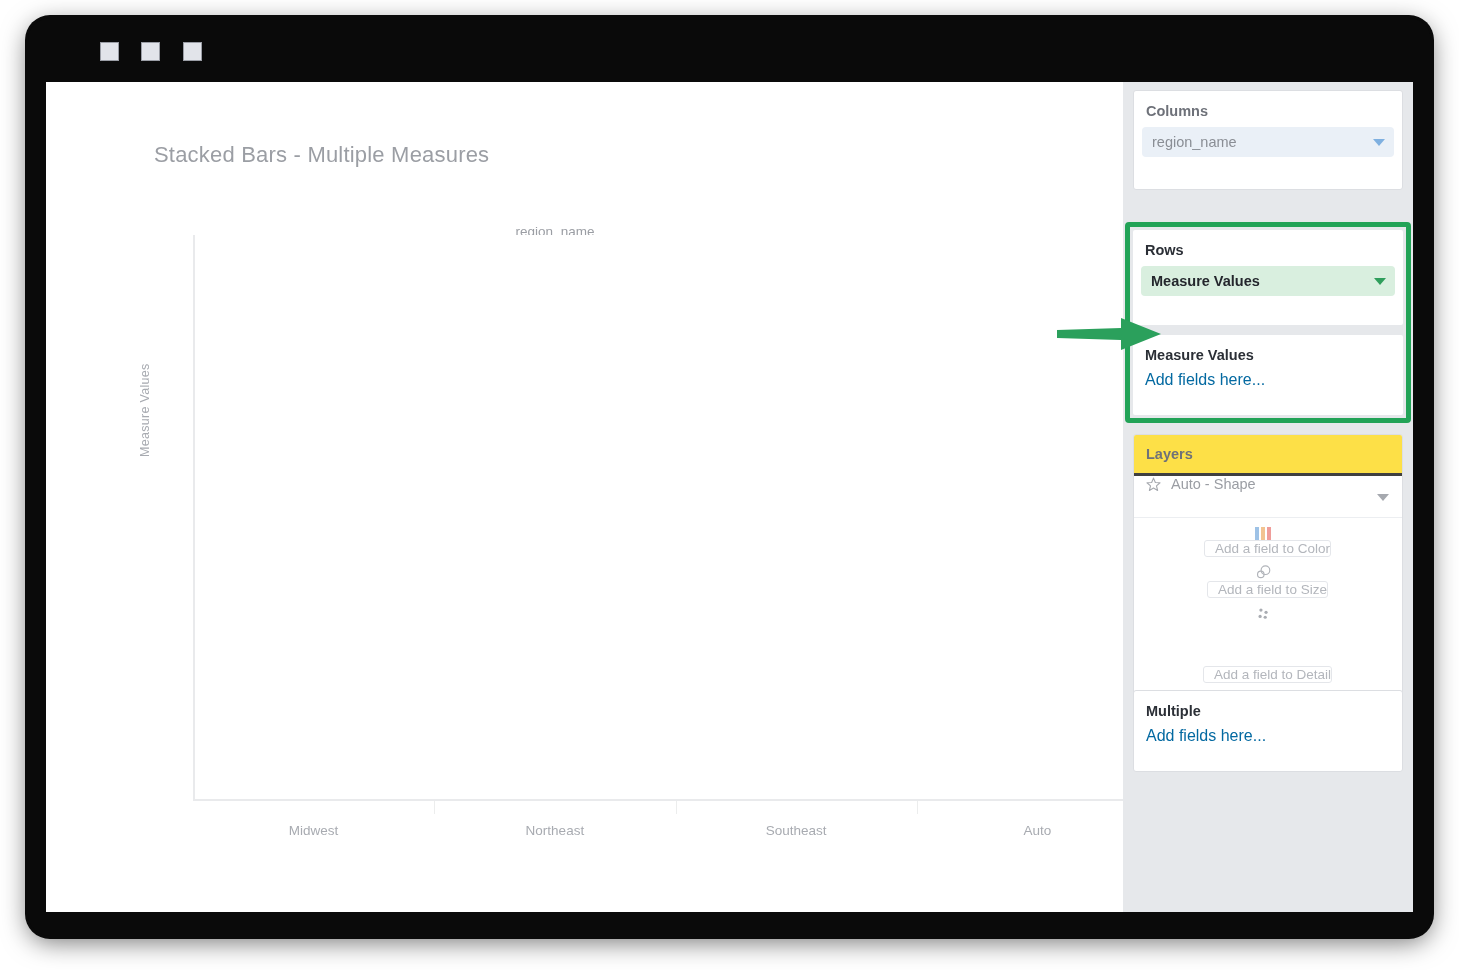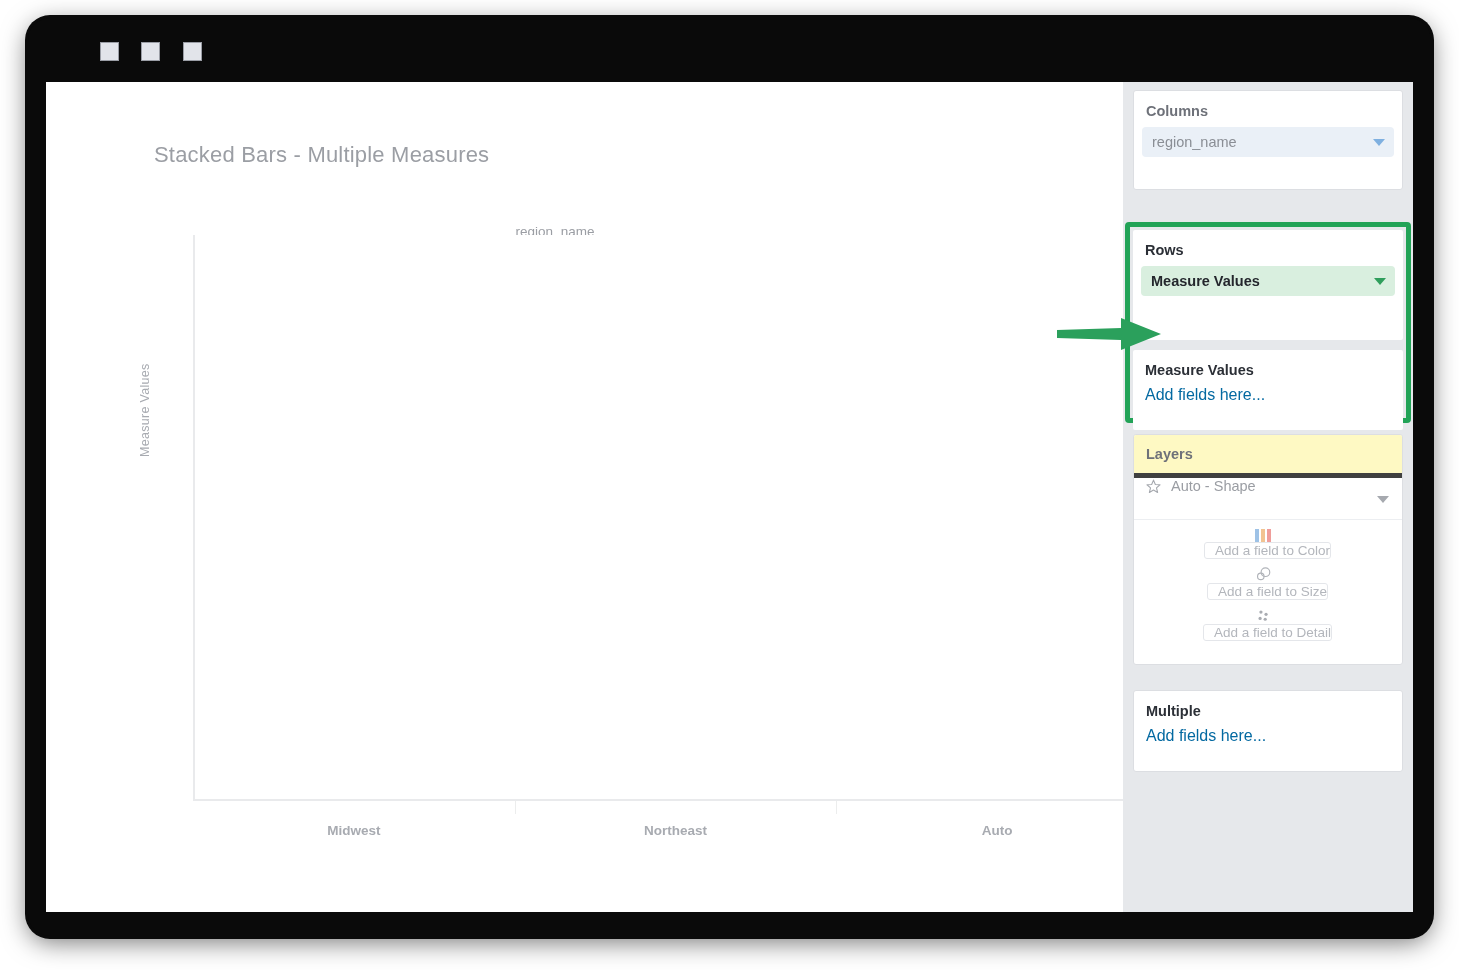--- a/index.html
+++ b/index.html
@@ -138,21 +138,20 @@
     height: 46px;
     display: flex;
   }
   .x-tick {
     flex: 1 1 0;
     position: relative;
     text-align: center;
     font-size: 13.5px;
     color: #a8abb1;
     padding-top: 22px;
-    font-weight: bold;
   }
   .x-tick::before {
     content: "";
     position: absolute;
     left: 0;
     top: 0;
     width: 1px;
     height: 13px;
     background: #eceded;
   }
@@ -219,21 +218,21 @@
     left: 2px;
     top: 140px;
     width: 286px;
     height: 201px;
     border: 5px solid #22a357;
     border-radius: 4px;
     background: #e6e8eb;
     padding: 3px;
   }
   #rows-panel {
-    height: 110px;
+    height: 95px;
     border: none;
     border-radius: 2px;
   }
   #rows-gap { height: 10px; }
   #measure-values-panel {
     height: 80px;
     border: none;
     border-radius: 2px;
   }
   .add-fields {
@@ -244,22 +243,22 @@
 
   #layers-panel {
     position: absolute;
     left: 10px;
     top: 352px;
     width: 270px;
     border-radius: 3px;
     overflow: hidden;
   }
   #layers-header {
-    background: #fef9c3;
-    border-bottom: 5px solid #404040;
+    background: #fde047;
+    border-bottom: 3px solid #404040;
   }
   #layers-header .panel-title { padding: 11px 12px 11px 12px; }
 
   #shape-row {
     display: flex;
     align-items: flex-start;
     height: 42px;
     padding: 0 12px 0 11px;
     border-bottom: 1px solid #eceef1;
     position: relative;
@@ -280,21 +279,21 @@
     border-top: 7px solid #a6a9af;
   }
 
   .shelf-rows { padding: 9px 12px 11px 11px; }
   .shelf-row {
     display: flex;
     align-items: center;
     margin-bottom: 7px;
     flex-direction: column;
   }
-  .shelf-row:last-child { margin-bottom: 12px; }
+  .shelf-row:last-child { margin-bottom: 12px; gap: 44px; }
   .shelf-icon {
     width: 22px;
     min-width: 22px;
     display: flex;
     align-items: center;
     justify-content: center;
     margin-right: 9px;
   }
   .shelf-input {
     flex: 1;
@@ -356,20 +355,21 @@
         <div id="y-axis-title">Measure Values</div>
 
         <div id="plot">
           <div id="plot-y-axis"></div>
           <div id="plot-x-axis"></div>
         </div>
 
         <div id="x-axis-ticks">
           <div class="x-tick">Midwest</div>
           <div class="x-tick">Northeast</div>
+          <div class="x-tick">Southeast</div>
           <div class="x-tick">Auto</div>
         </div>
       </div>
 
       <div id="sidebar">
 
         <div class="panel" id="columns-panel">
           <div class="panel-title">Columns</div>
           <div class="pill-wrap">
             <div class="pill blue">

